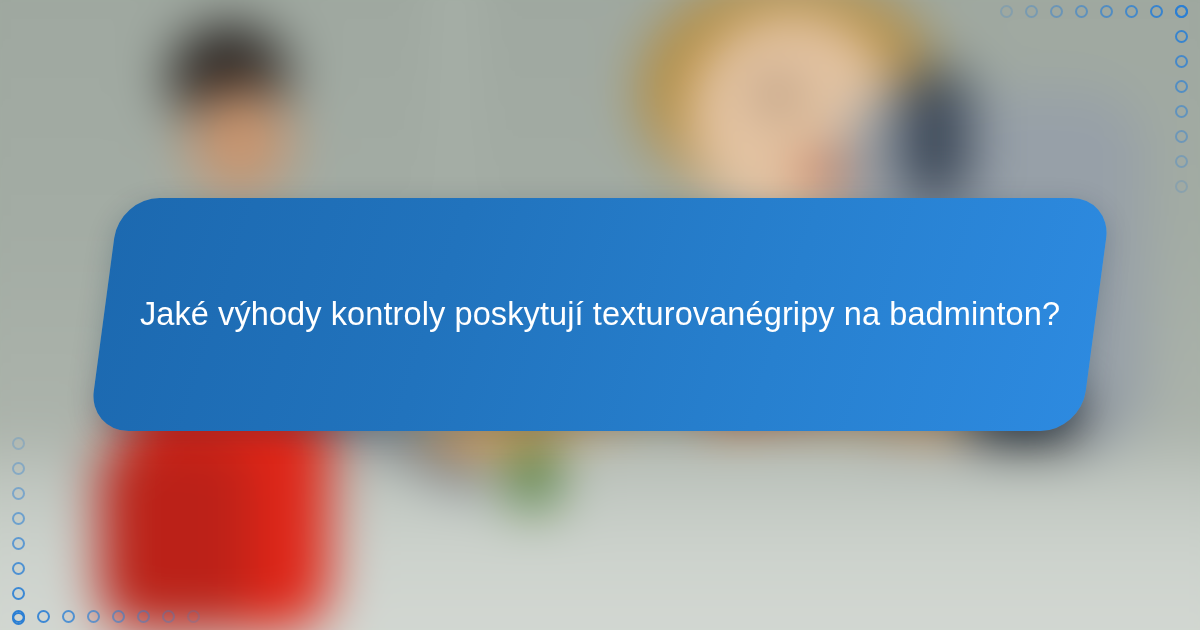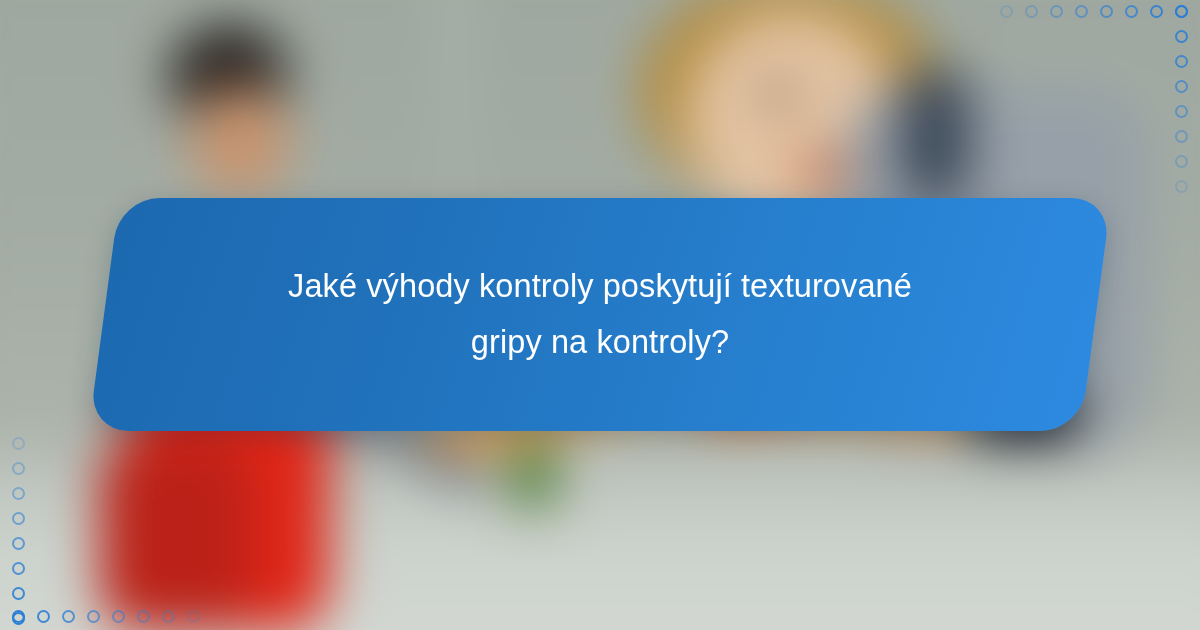--- a/index.html
+++ b/index.html
@@ -58,21 +58,21 @@
   .card-shape {
     position:absolute; inset:0;
     background:linear-gradient(100deg,#1c69b0 0%,#2173bd 34%,#2780cf 68%,#2d8ae0 100%);
     border-radius:40px;
     transform: skewX(-7.6deg);
     transform-origin: center;
     box-shadow: 0 6px 26px rgba(10,40,70,.22);
   }
   .card-text {
     position:absolute; inset:0;
-    display:flex; flex-direction:column;
+    display:flex; flex-direction:row;
     align-items:center; justify-content:center;
     padding:0 86px;
   }
   .card-text .line {
     color:#ffffff;
     font-size:32.5px;
     font-weight:400;
     line-height:1.72;
     text-align:center;
     letter-spacing:.1px;
@@ -147,17 +147,17 @@
       <div class="dot" style="border-color: rgb(43, 127, 212); width: 13px; height: 13px; opacity: 0.679; left: 12px; top: 537px;"></div>
       <div class="dot" style="border-color: rgb(43, 127, 212); width: 13px; height: 13px; opacity: 0.786; left: 12px; top: 562px;"></div>
       <div class="dot" style="border-color: rgb(43, 127, 212); width: 13px; height: 13px; opacity: 0.893; left: 12px; top: 587px;"></div>
       <div class="dot" style="border-color: rgb(43, 127, 212); width: 13px; height: 13px; opacity: 1; left: 12px; top: 612px;"></div>
     </div>
 
   <div class="card-wrap">
     <div class="card-shape"></div>
     <div class="card-text">
       <div class="line">Jaké výhody kontroly poskytují texturované</div>
-      <div class="line">gripy na kontroly?</div>
+      <div class="line">gripy na badminton?</div>
     </div>
   </div>
 
 </div>
 
 </body></html>

